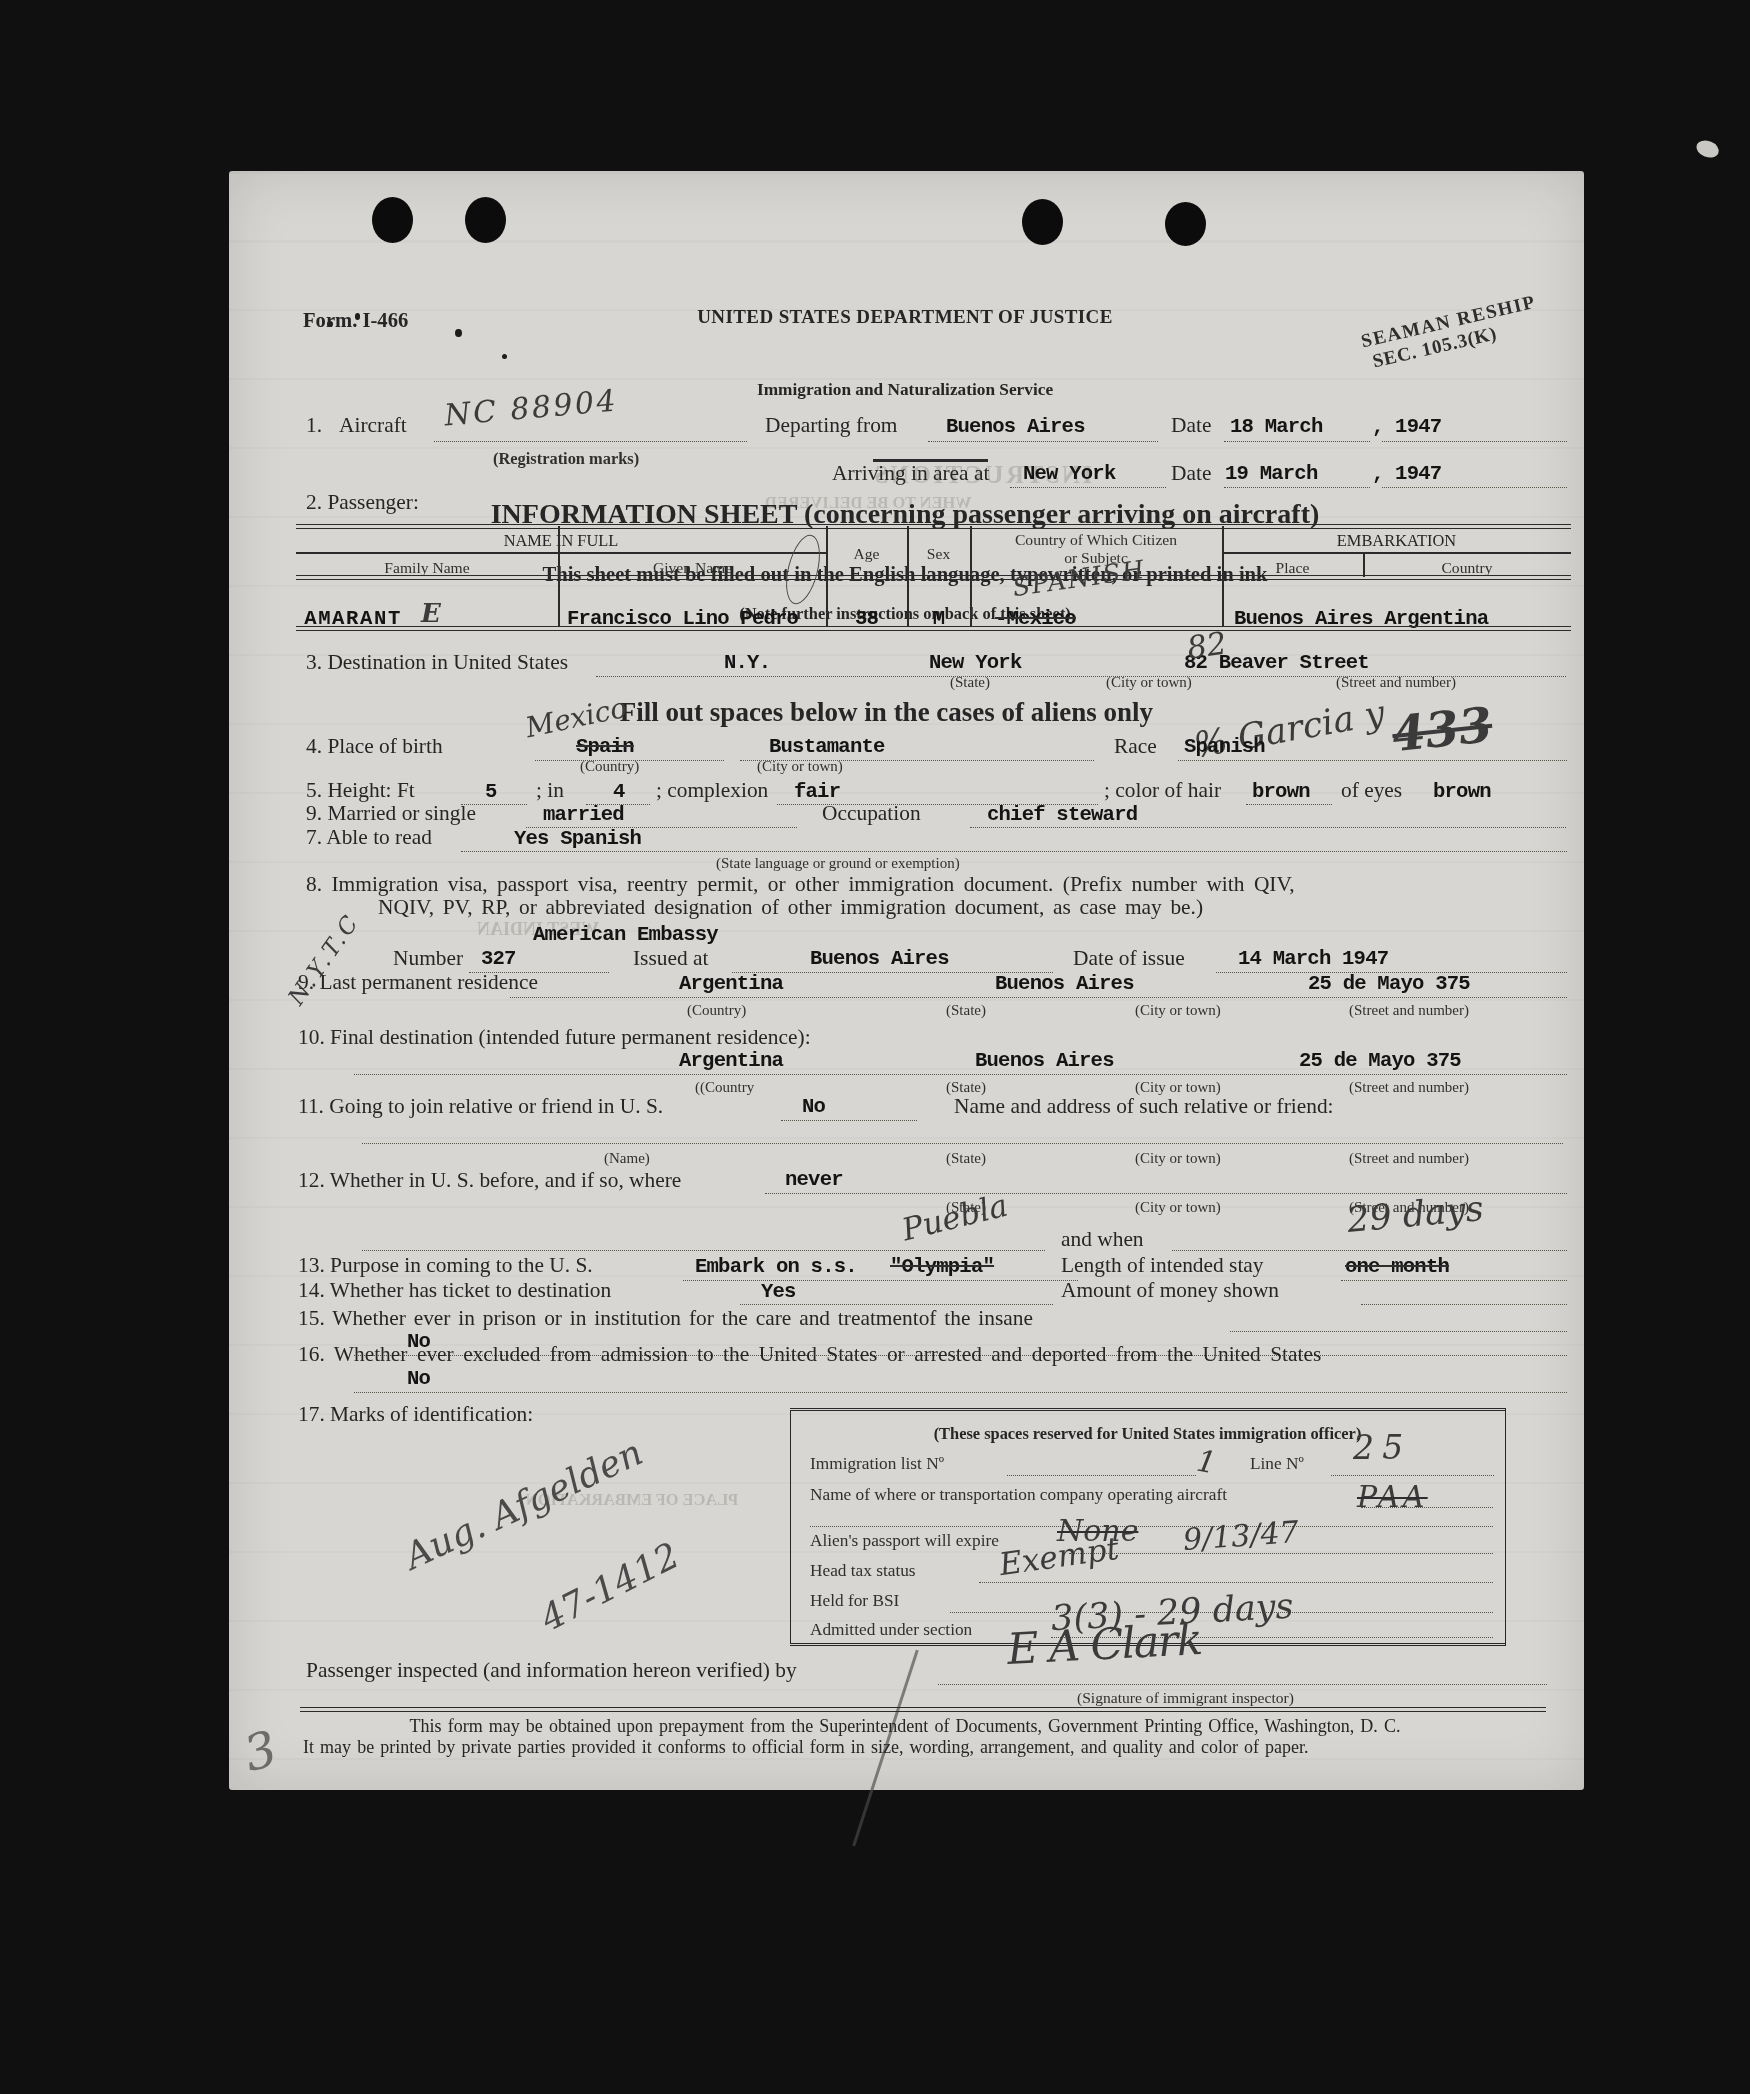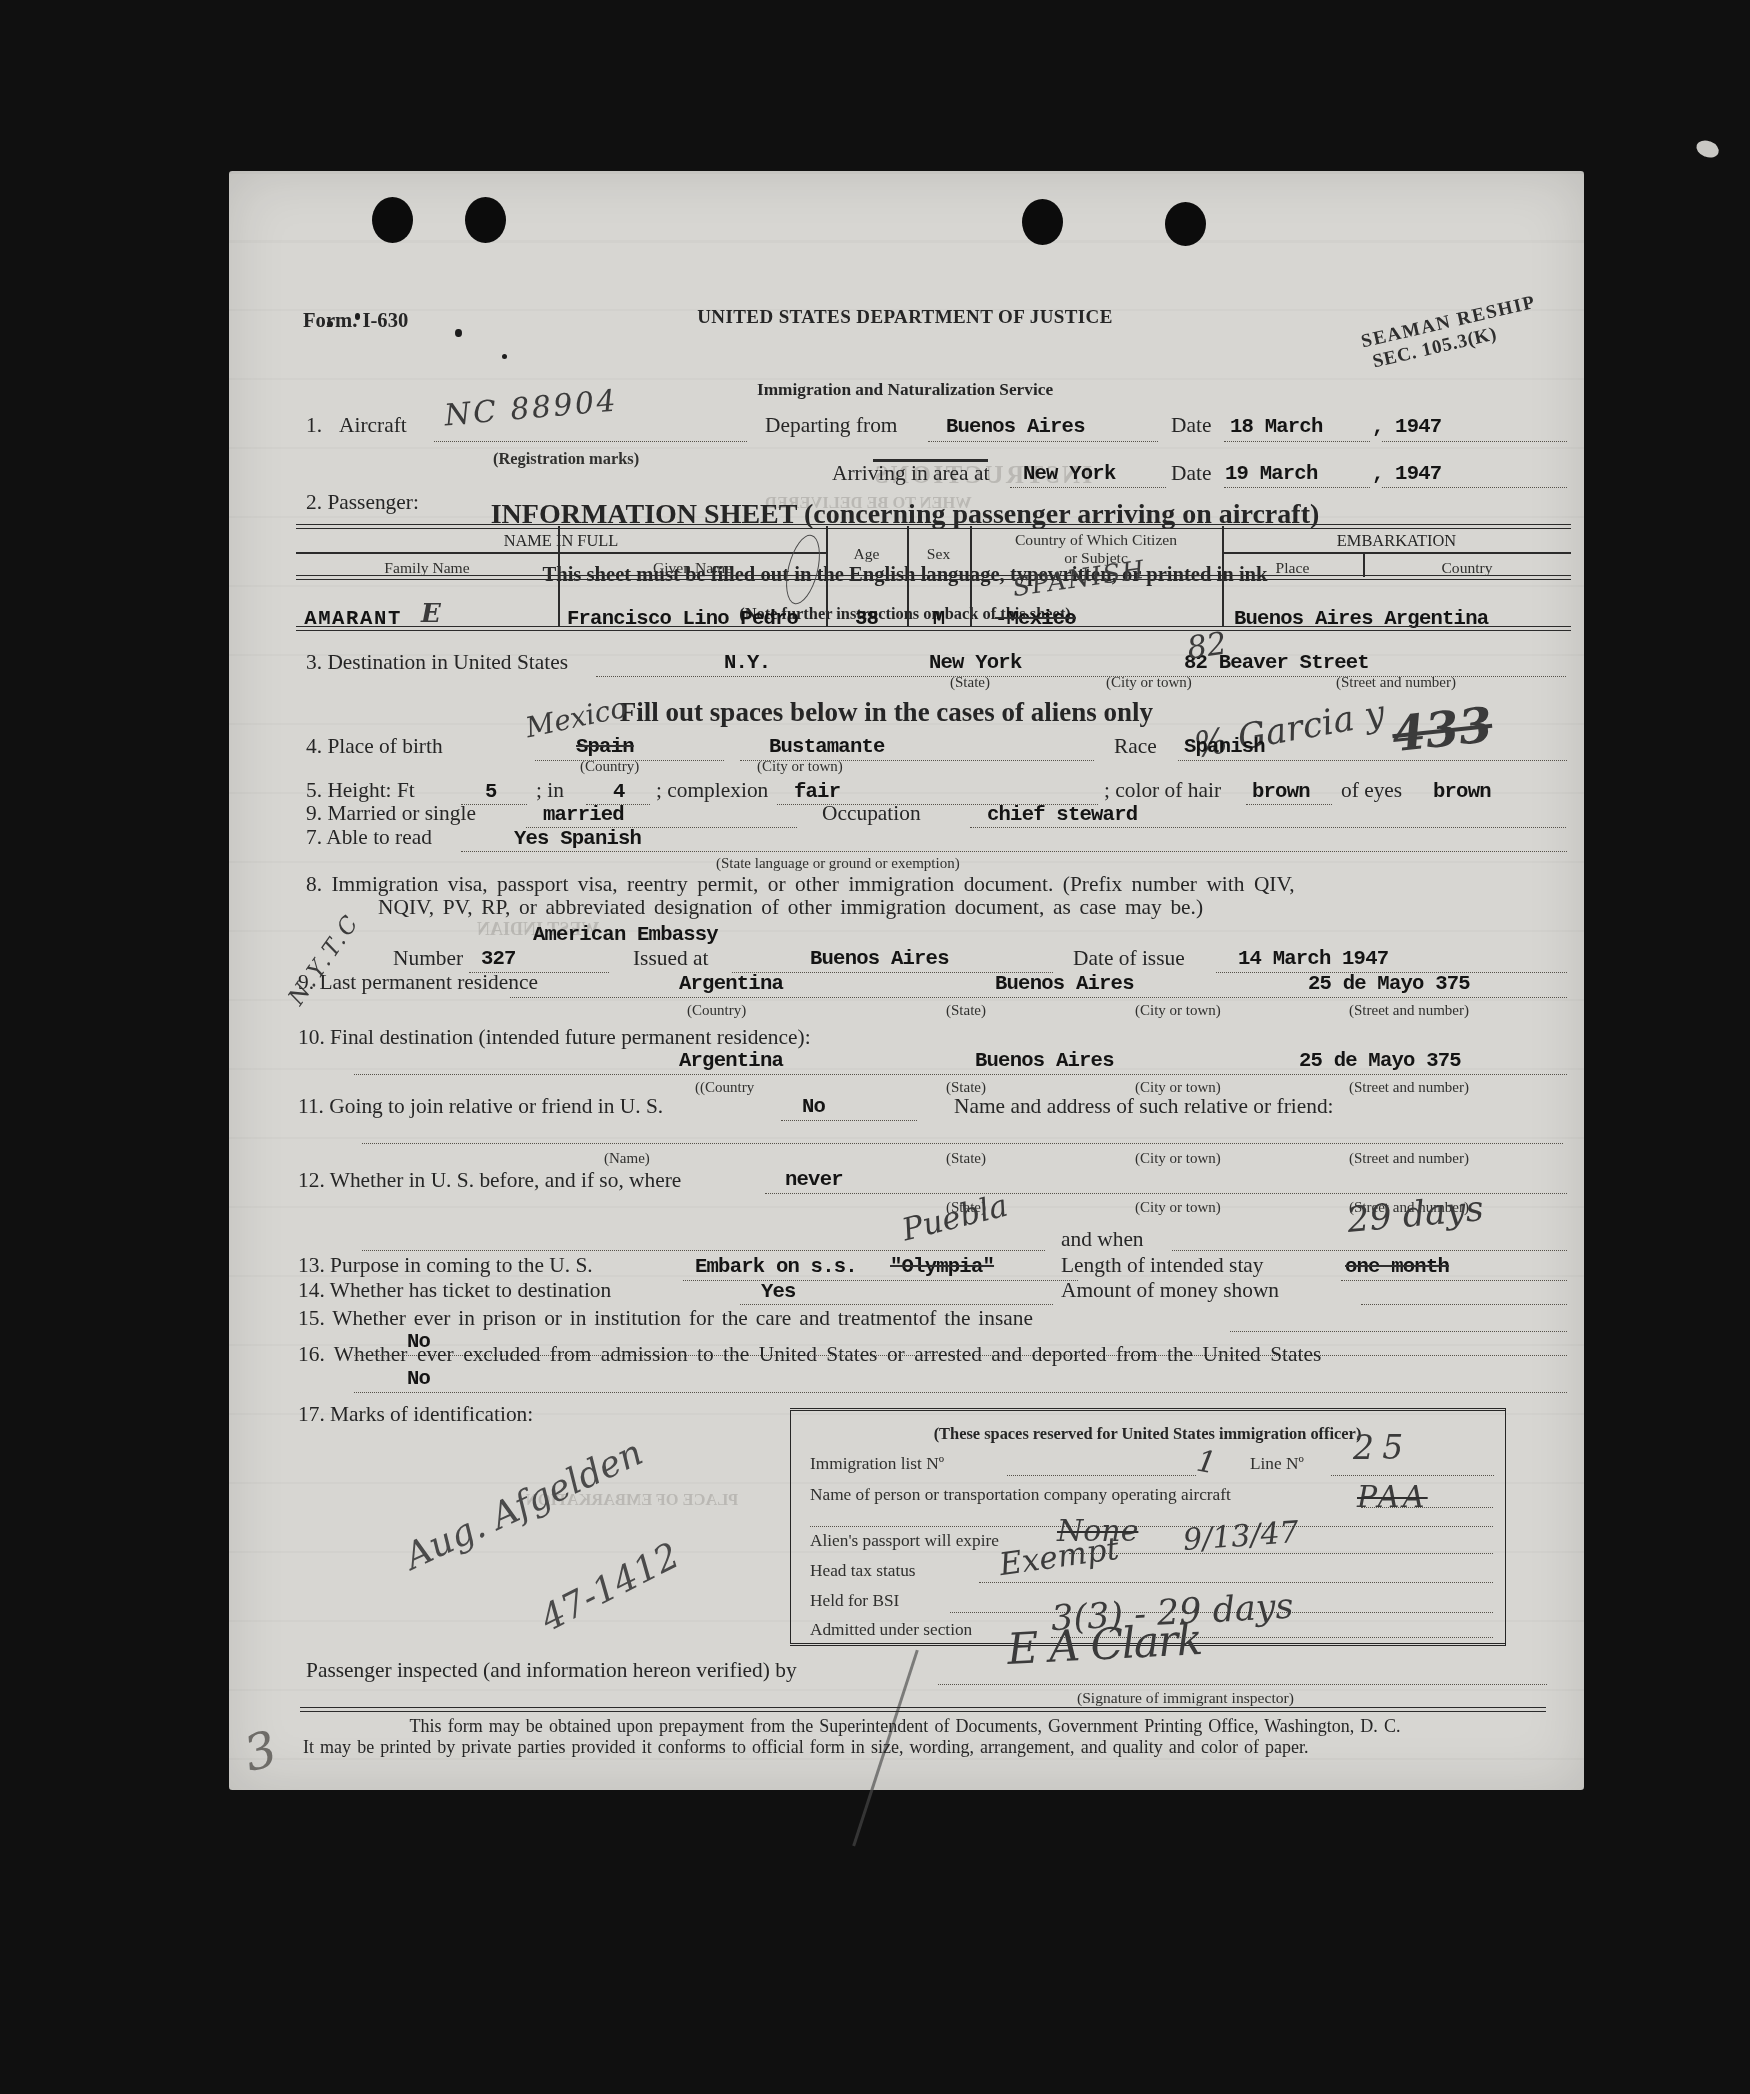--- a/index.html
+++ b/index.html
@@ -48,21 +48,21 @@
 <div class="hole" style="left:465px;top:197px;width:41px;height:46px;"></div>
 <div class="hole" style="left:1022px;top:199px;width:41px;height:46px;"></div>
 <div class="hole" style="left:1165px;top:202px;width:41px;height:44px;"></div>
 
 <div class="speck" style="left:327px;top:321px;width:5.8px;height:5.8px;"></div>
 <div class="speck" style="left:355px;top:313px;width:5px;height:6.6px;"></div>
 <div class="speck" style="left:455px;top:329px;width:6.6px;height:8.2px;"></div>
 <div class="speck" style="left:502px;top:354px;width:5px;height:5px;"></div>
 <div style="position:absolute;left:1696px;top:141px;width:23px;height:16.4px;background:#c9c8c4;border-radius:50%;transform:rotate(20deg);"></div>
 
-<div class="p b" style="left:303px;top:309px;font-size:20.6px;">Form. I-630</div>
+<div class="p b" style="left:303px;top:309px;font-size:20.6px;">Form. I-466</div>
 <div class="p b c" style="left:535px;top:306px;width:740px;font-size:19px;letter-spacing:0.4px;">UNITED STATES DEPARTMENT OF JUSTICE</div>
 <div class="p b c" style="left:535px;top:380px;width:740px;font-size:17.3px;">Immigration and Naturalization Service</div>
 <div class="r" style="left:873px;top:459px;width:115px;height:2.5px;"></div>
 <div class="p b c" style="left:288px;top:498px;width:1234px;font-size:28px;">INFORMATION SHEET (concerning passenger arriving on aircraft)</div>
 <div class="p b c" style="left:288px;top:563px;width:1234px;font-size:20.6px;">This sheet must be filled out in the English language, typewritten, or printed in ink</div>
 <div class="p b c" style="left:288px;top:604px;width:1234px;font-size:16.4px;">(Note further instructions on back of this sheet)</div>
 
 <div style="position:absolute;left:1359px;top:331px;transform:rotate(-13deg);transform-origin:left top;">
   <div class="b" style="font-size:19px;letter-spacing:1.6px;color:#2e2e2e;font-family:'Liberation Serif',serif;">SEAMAN RESHIP</div>
   <div class="b" style="font-size:19px;letter-spacing:0.8px;color:#2e2e2e;margin-left:6.6px;font-family:'Liberation Serif',serif;">SEC. 105.3(K)</div>
@@ -260,21 +260,21 @@
 <div class="p" style="left:298px;top:1402px;">17. Marks of identification:</div>
 
 <div class="box" style="left:790px;top:1408px;width:714px;height:232px;"></div>
 <div class="p b c" style="left:798px;top:1424px;width:699px;font-size:16.4px;">(These spaces reserved for United States immigration officer)</div>
 <div class="l" style="left:810px;top:1454px;font-size:17.3px;">Immigration list Nº</div>
 <div class="d" style="left:1007px;top:1475px;width:189px;"></div>
 <div class="h" style="left:1197px;top:1444px;font-size:30px;transform:rotate(10deg);">1</div>
 <div class="l" style="left:1250px;top:1454px;font-size:17.3px;">Line Nº</div>
 <div class="d" style="left:1331px;top:1475px;width:163px;"></div>
 <div class="h" style="left:1353px;top:1428px;font-size:33px;letter-spacing:8.2px;">25</div>
-<div class="l" style="left:810px;top:1485px;font-size:17.3px;">Name of person or transportation company operating aircraft</div>
+<div class="l" style="left:810px;top:1485px;font-size:17.3px;">Name of where or transportation company operating aircraft</div>
 <div class="d" style="left:1361px;top:1507px;width:132px;"></div>
 <div class="h strike" style="left:1357px;top:1479px;font-size:30px;letter-spacing:3.3px;">PAA</div>
 <div class="d" style="left:810px;top:1526px;width:683px;"></div>
 <div class="l" style="left:810px;top:1531px;font-size:17.3px;">Alien's passport will expire</div>
 <div class="d" style="left:1069px;top:1553px;width:424px;"></div>
 <div class="h strike" style="left:1057px;top:1513px;font-size:30px;">None</div>
 <div class="h" style="left:1183px;top:1518px;font-size:30px;transform:rotate(-4deg);">9/13/47</div>
 <div class="l" style="left:810px;top:1561px;font-size:17.3px;">Head tax status</div>
 <div class="d" style="left:979px;top:1582px;width:514px;"></div>
 <div class="h" style="left:999px;top:1538px;font-size:31px;transform:rotate(-8deg);">Exempt</div>

